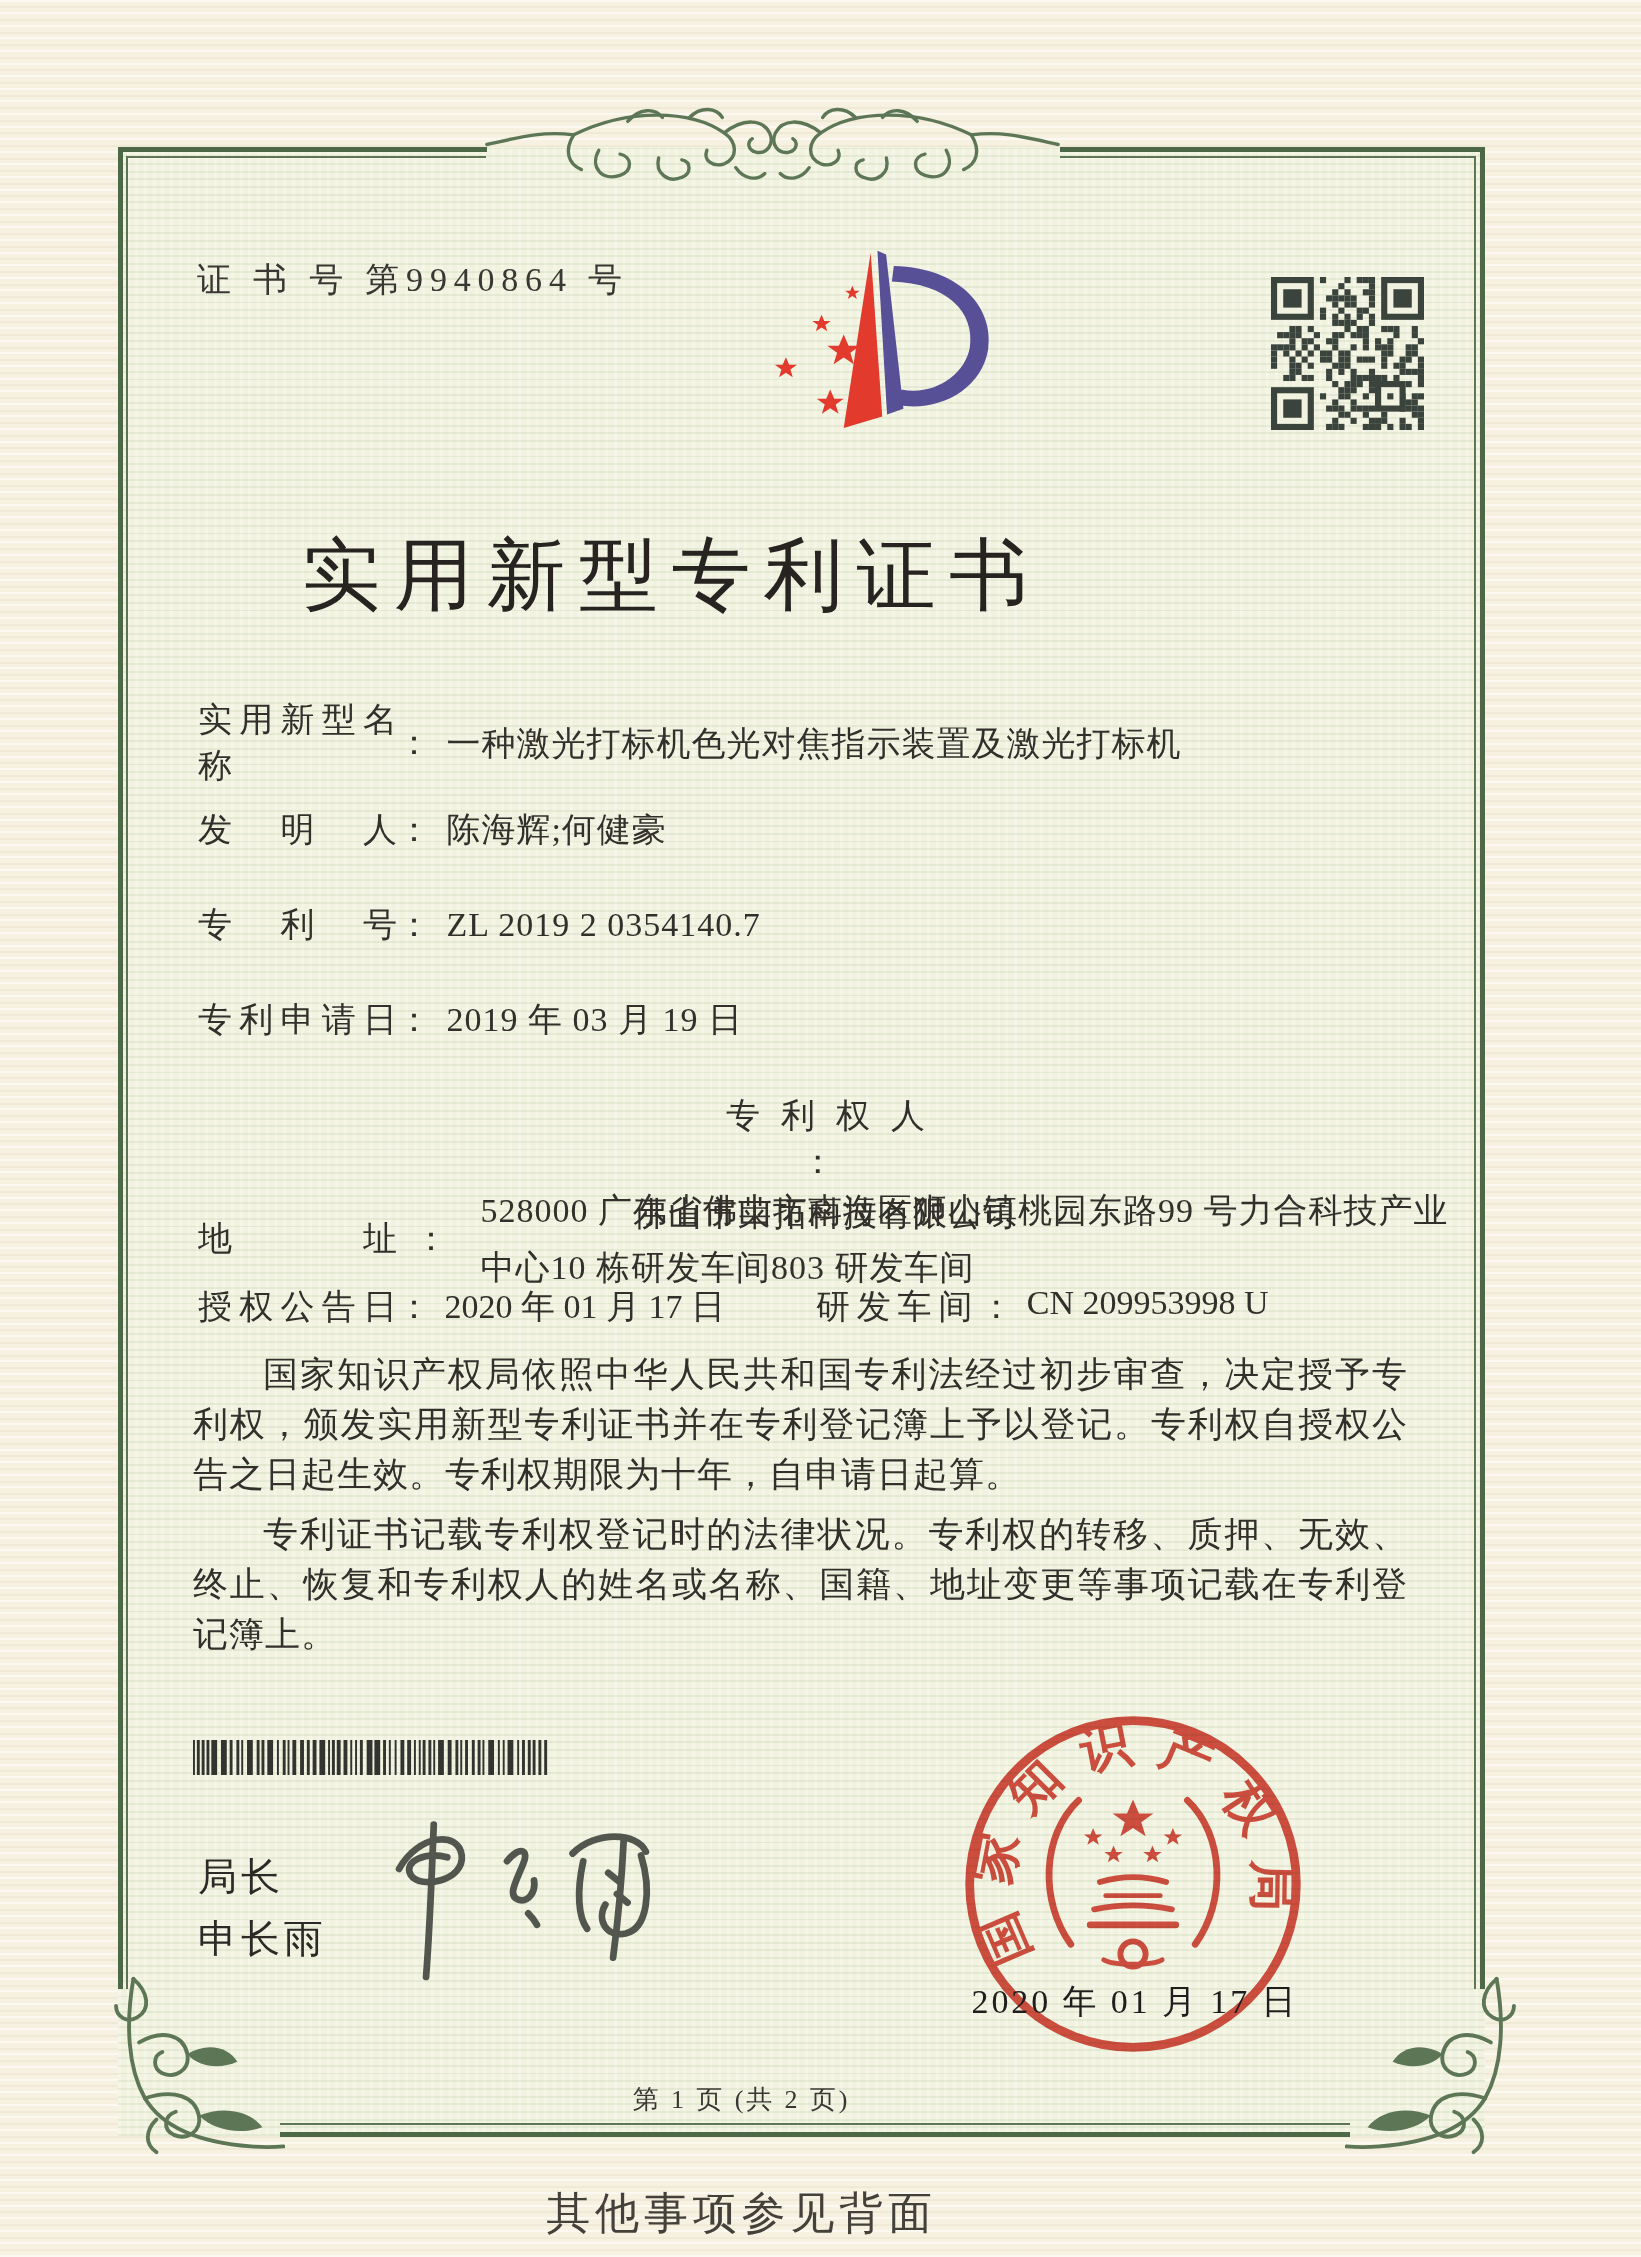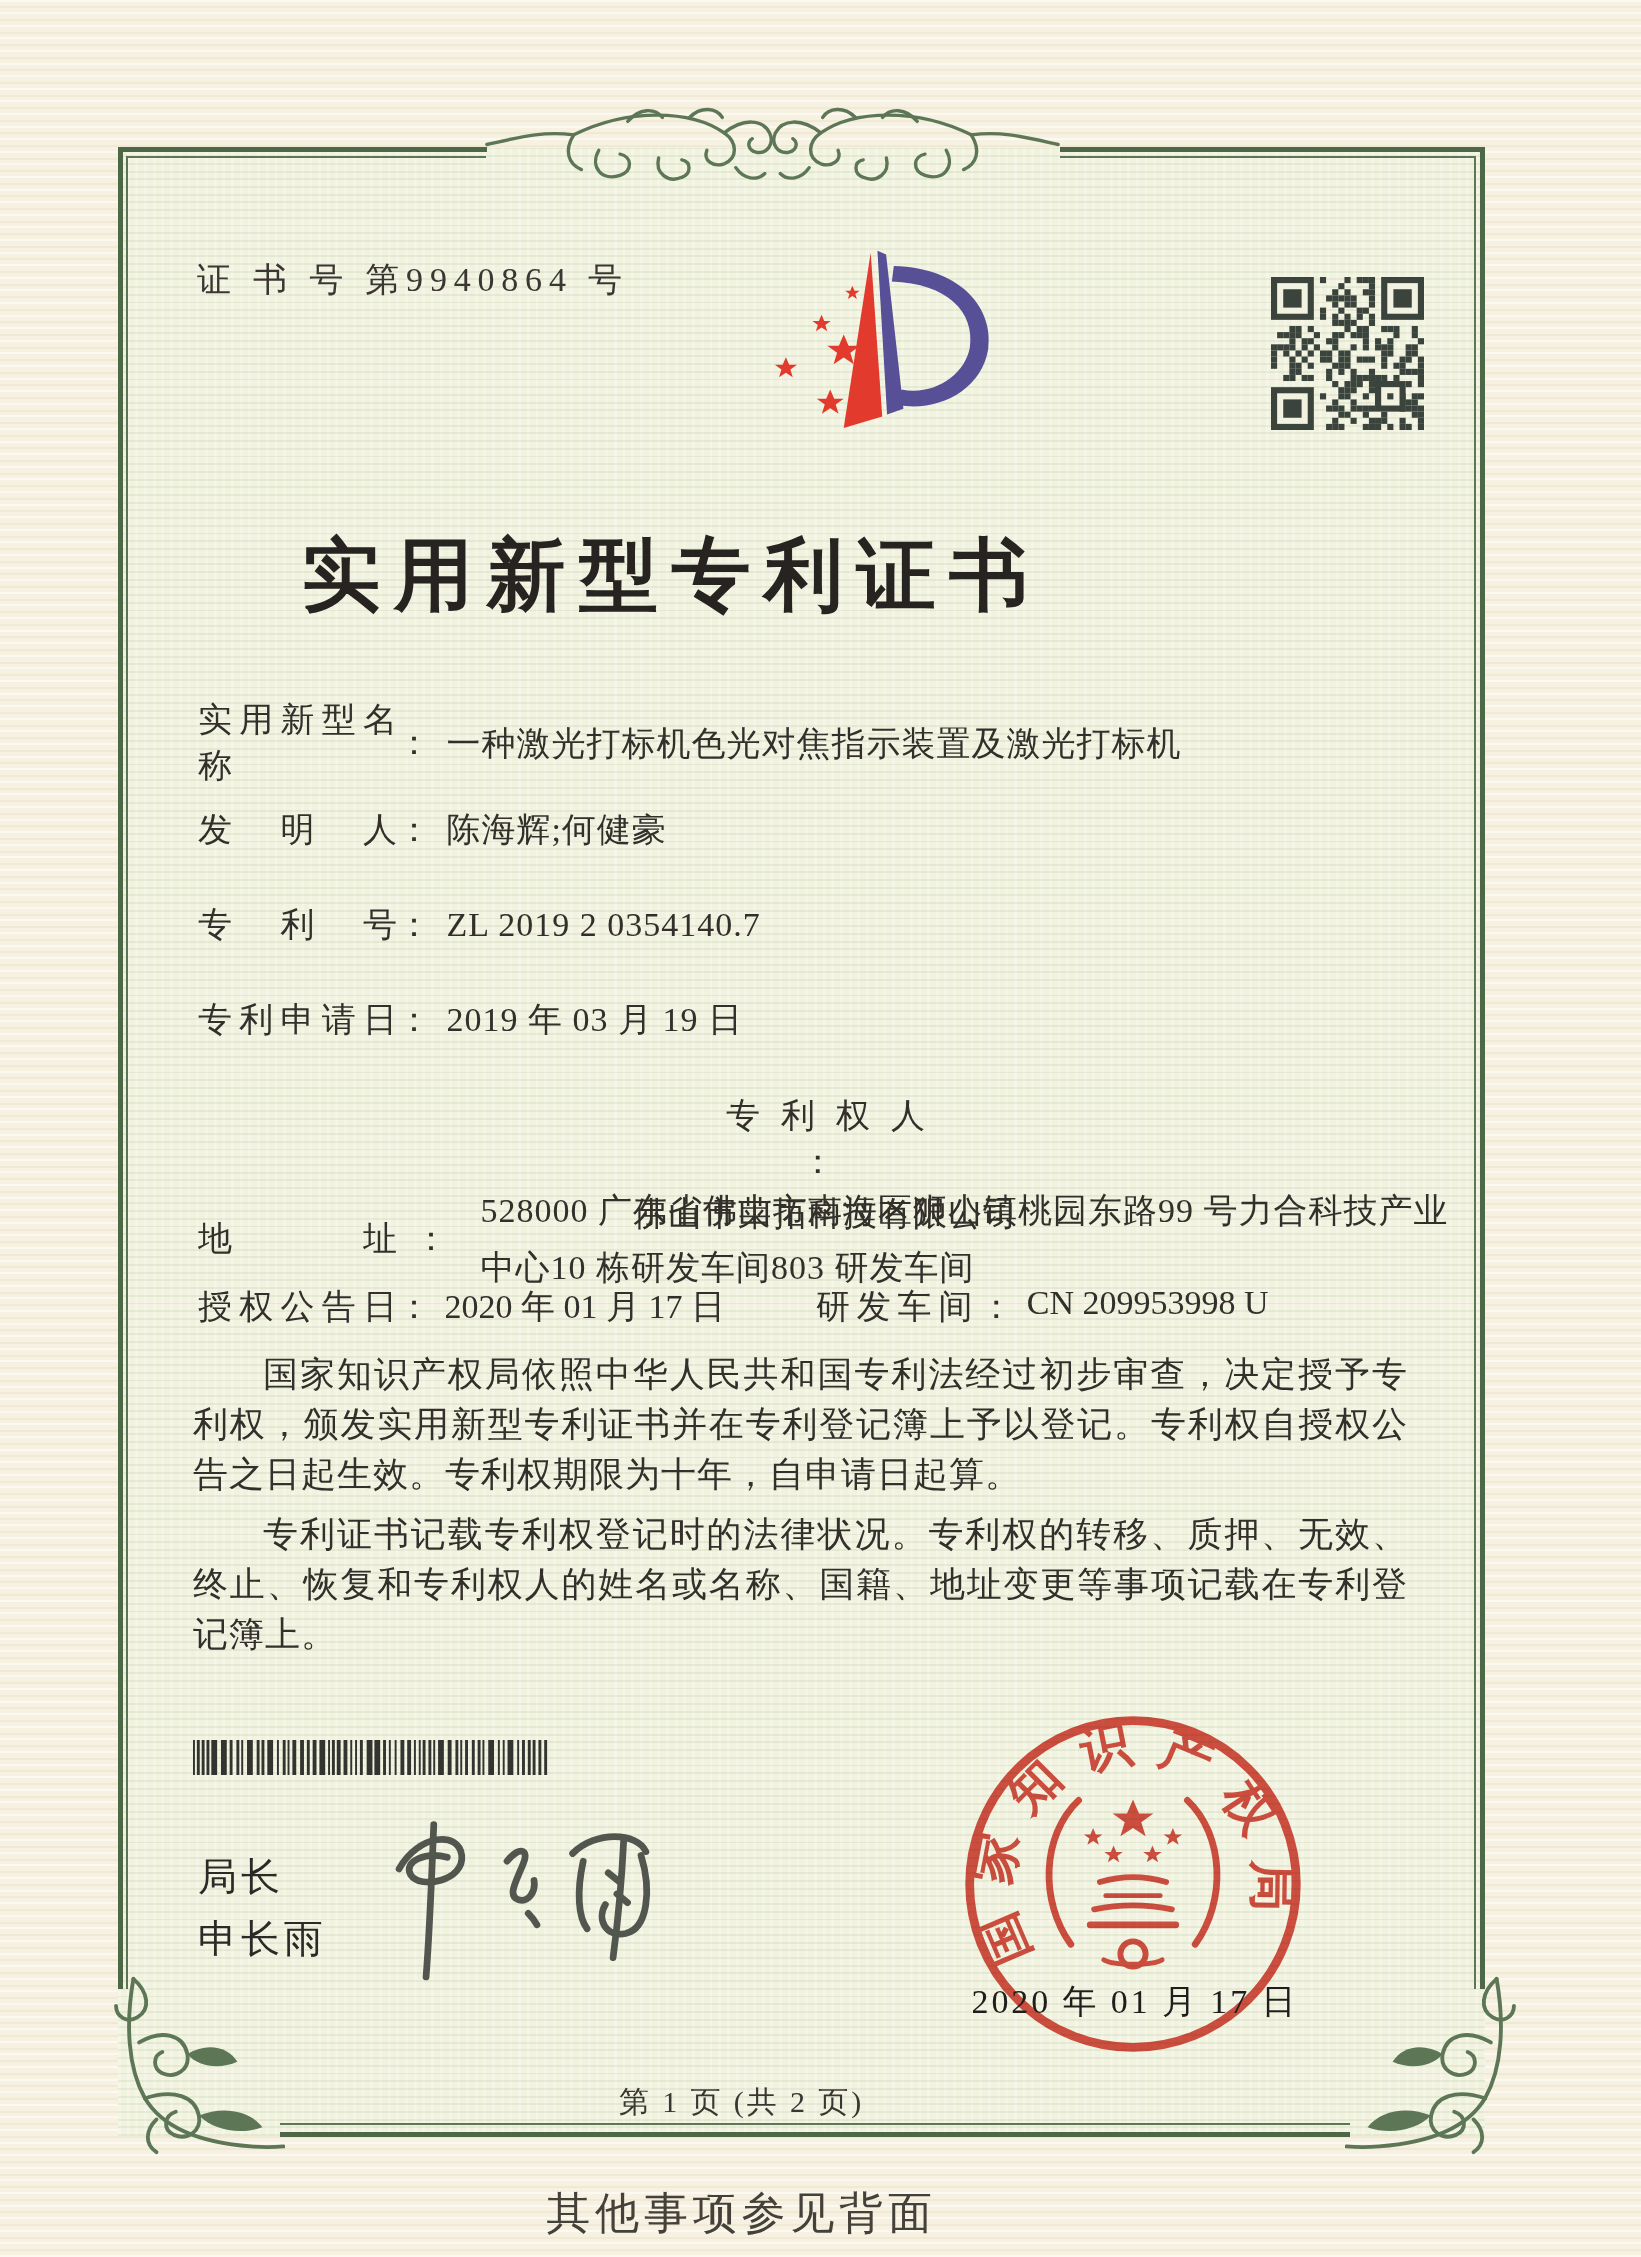--- a/index.html
+++ b/index.html
@@ -19,21 +19,21 @@
       repeating-linear-gradient(0deg, rgba(168,196,150,.20) 0 1.9px, rgba(0,0,0,0) 1.9px 7.7px),
       repeating-linear-gradient(90deg, rgba(255,255,255,.28) 0 2.9px, rgba(0,0,0,0) 2.9px 8.7px);
   }
   .bseg{position:absolute;background:#4d6847;}
   .bseg.thin{background:#5c7656;}
   .cert-no{position:absolute;left:197px;top:257px;font-size:34px;letter-spacing:6.8px;color:#3a3733;}
   .logo{position:absolute;left:726px;top:243px;width:299px;height:210px;}
   .qr{position:absolute;left:1271px;top:277px;width:153px;height:153px;}
   .title{
     position:absolute;left:118px;top:523px;width:1107px;text-align:center;
-    font-size:79px;font-weight:bold;letter-spacing:13.5px;color:#262320;
+    font-size:79px;font-weight:normal;letter-spacing:13.5px;color:#262320;
   }
   .frow{position:absolute;left:198px;width:1255px;font-size:34px;color:#33302c;display:flex;align-items:center;}
   .frow .lab{display:inline-block;width:199px;text-align:justify;text-align-last:justify;flex:none;}
   .frow .col{flex:none;margin-right:15.4px;}
   .frow .val{flex:1;max-width:987px;line-height:57px;letter-spacing:1px;}
   .frow.r1{top:697px;} .frow.r2{top:801px;} .frow.r3{top:896px;}
   .frow.r4{top:991px;} .frow.r5{top:1093px;flex-direction:column;} .frow.r6{top:1182px;gap:17px;}
   .grant{position:absolute;left:198px;top:1284px;width:1255px;font-size:34px;color:#33302c;}
   .grant .g-left{position:absolute;left:0;top:0;display:flex;}
   .grant .g-right{position:absolute;left:618px;top:0;display:flex;}
@@ -42,21 +42,21 @@
   .grant .col{flex:none;margin-right:13.5px;}
   .paras{position:absolute;left:193px;top:1350px;width:1215px;font-size:35px;line-height:50px;
     text-align:justify;color:#33302c;letter-spacing:1px;}
   .paras p{margin:0 0 9.7px 0;text-indent:70px;}
   .barcode{position:absolute;left:193px;top:1740px;width:357px;height:35px;}
   .officer{position:absolute;left:198px;top:1846px;font-size:39px;color:#2c2a27;line-height:62px;letter-spacing:3.9px;}
   .sig{position:absolute;left:372px;top:1813px;width:299px;height:188px;}
   .seal{position:absolute;left:958px;top:1709px;width:350px;height:350px;mix-blend-mode:multiply;opacity:.95;}
   .seal-date{position:absolute;left:961px;top:1979px;width:348px;text-align:center;
     font-size:34px;color:#201e1c;letter-spacing:2.9px;}
-  .pageno{position:absolute;left:444px;top:2082px;width:595px;text-align:center;font-size:30px;color:#3a3733;letter-spacing:2.9px;}
+  .pageno{position:absolute;left:444px;top:2082px;width:595px;text-align:center;font-size:26px;color:#3a3733;letter-spacing:2.9px;}
   .backnote{position:absolute;left:444px;top:2184px;width:595px;text-align:center;font-size:44px;color:#44413a;letter-spacing:4.8px;}
   .orn{position:absolute;}
 </style>
 </head>
 <body>
 
 <div class="page">
 
   <div class="inner-tint"></div>
 

